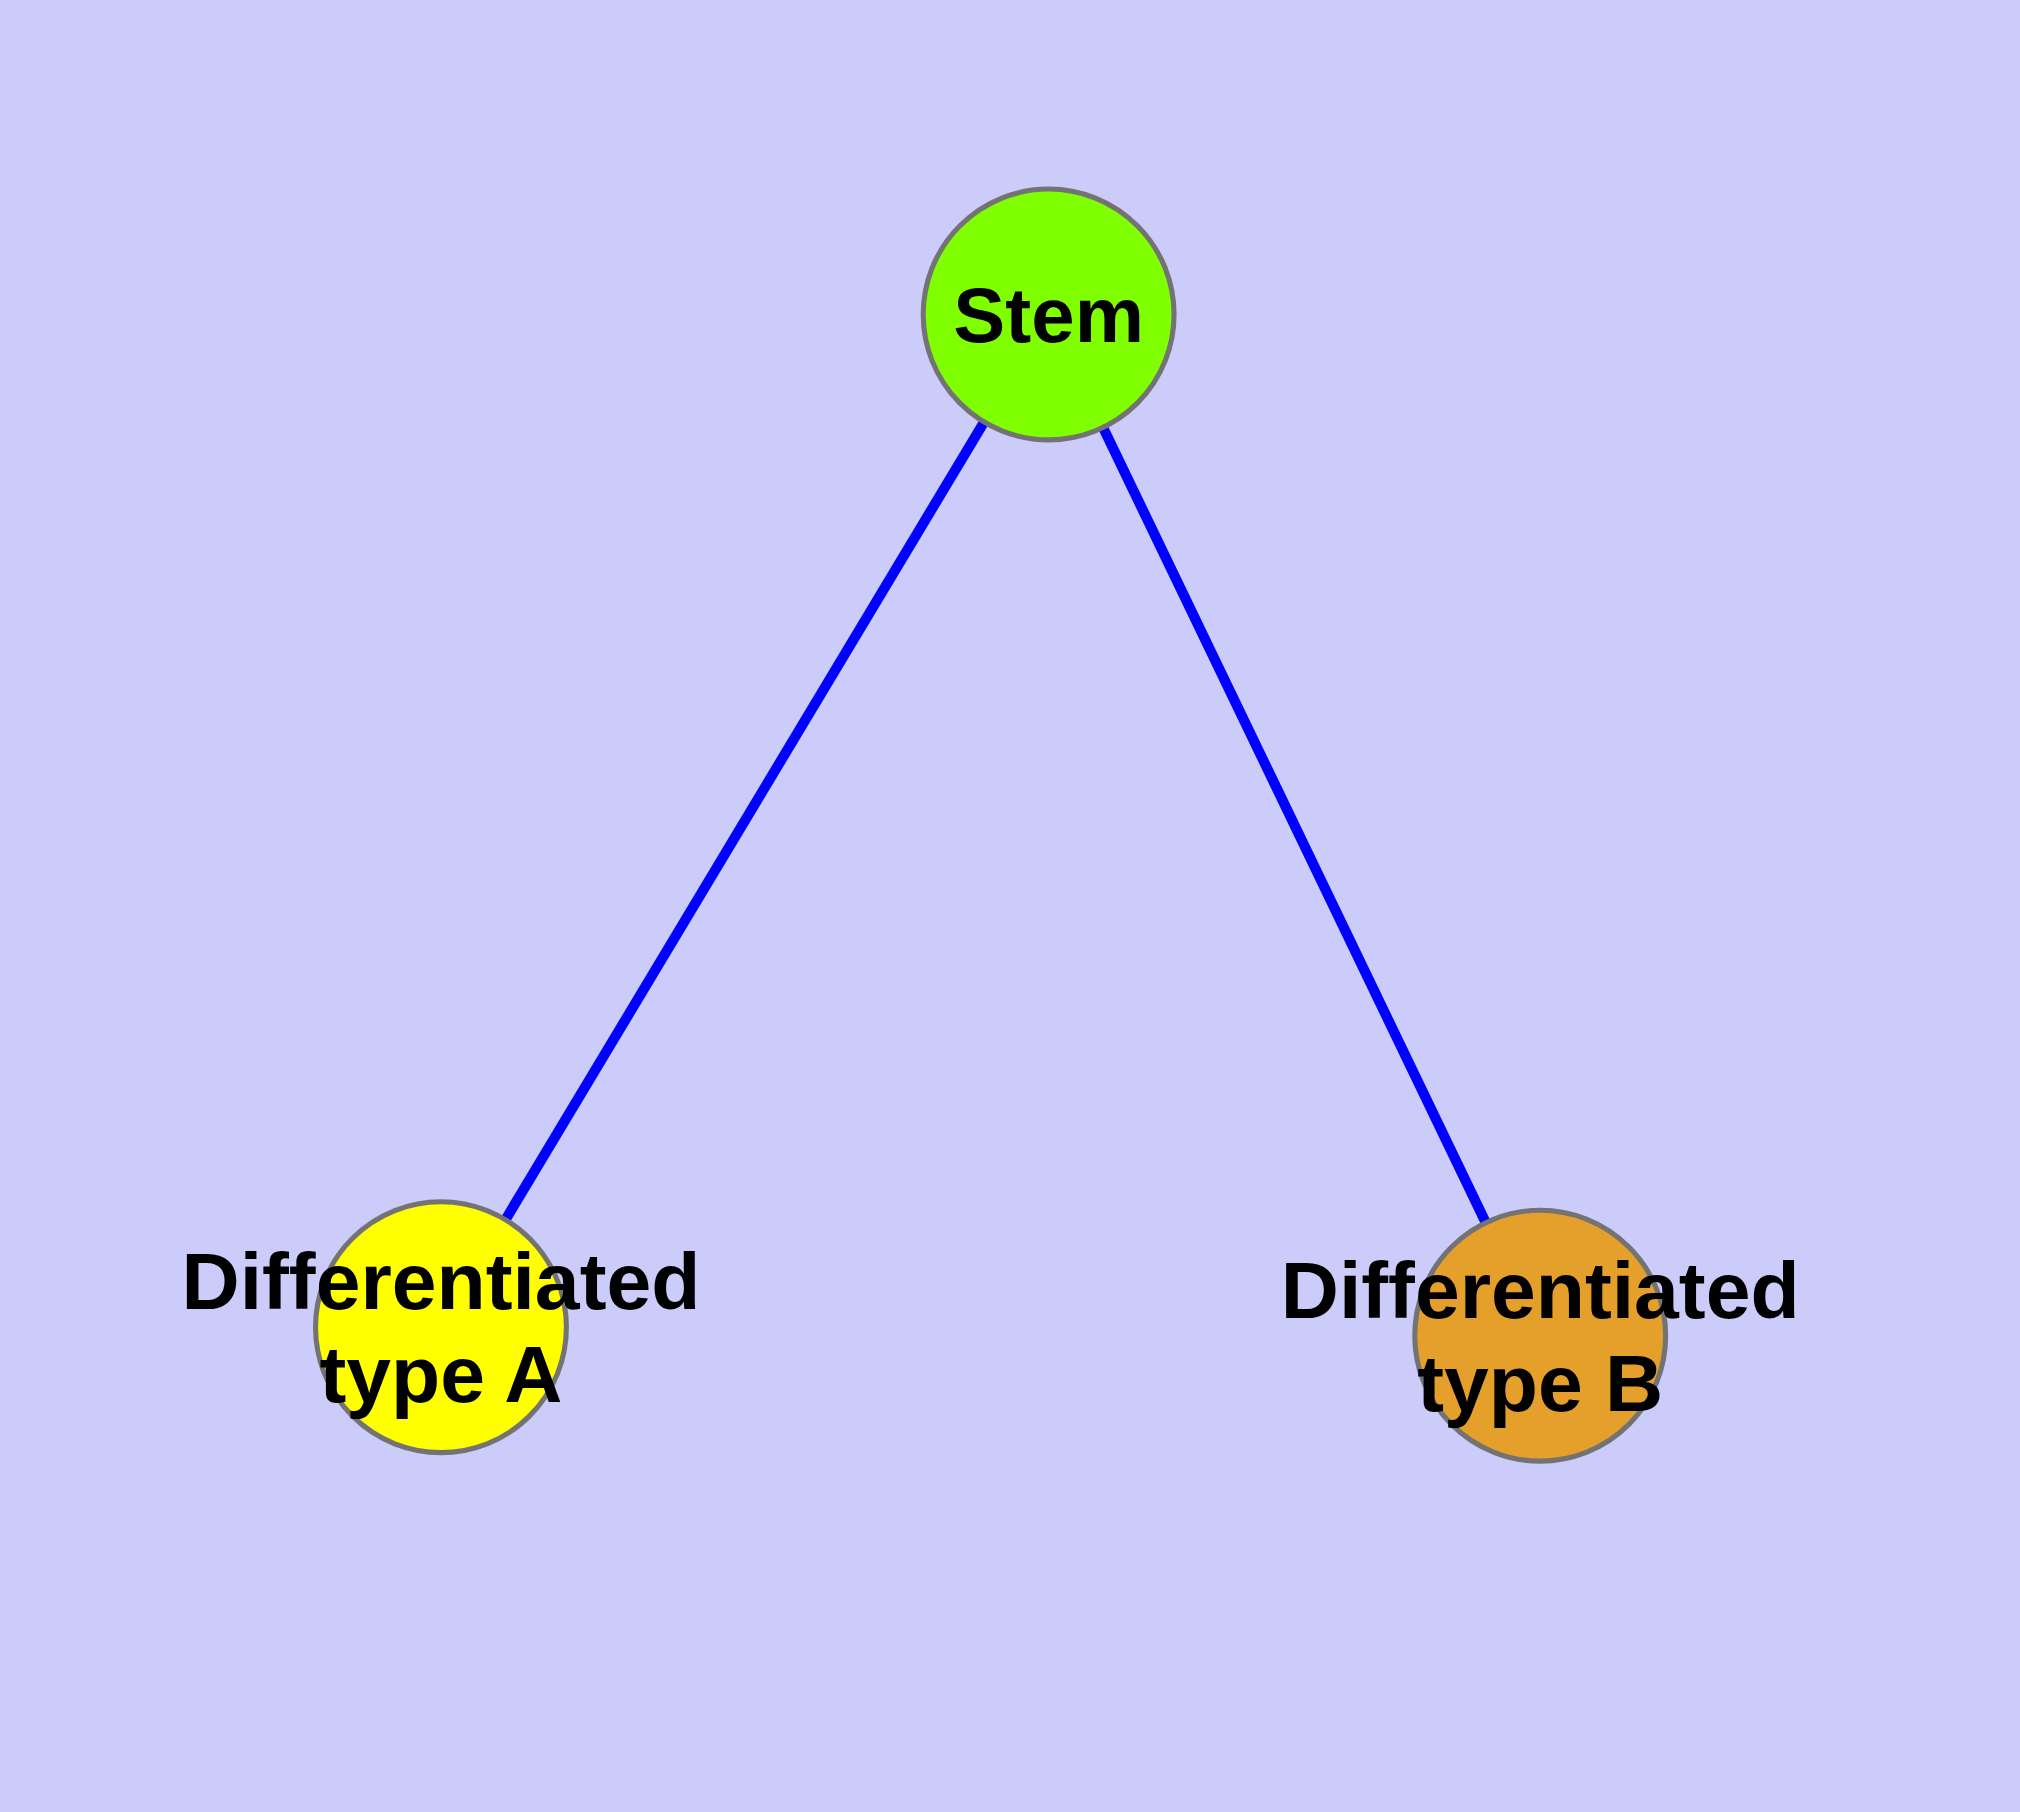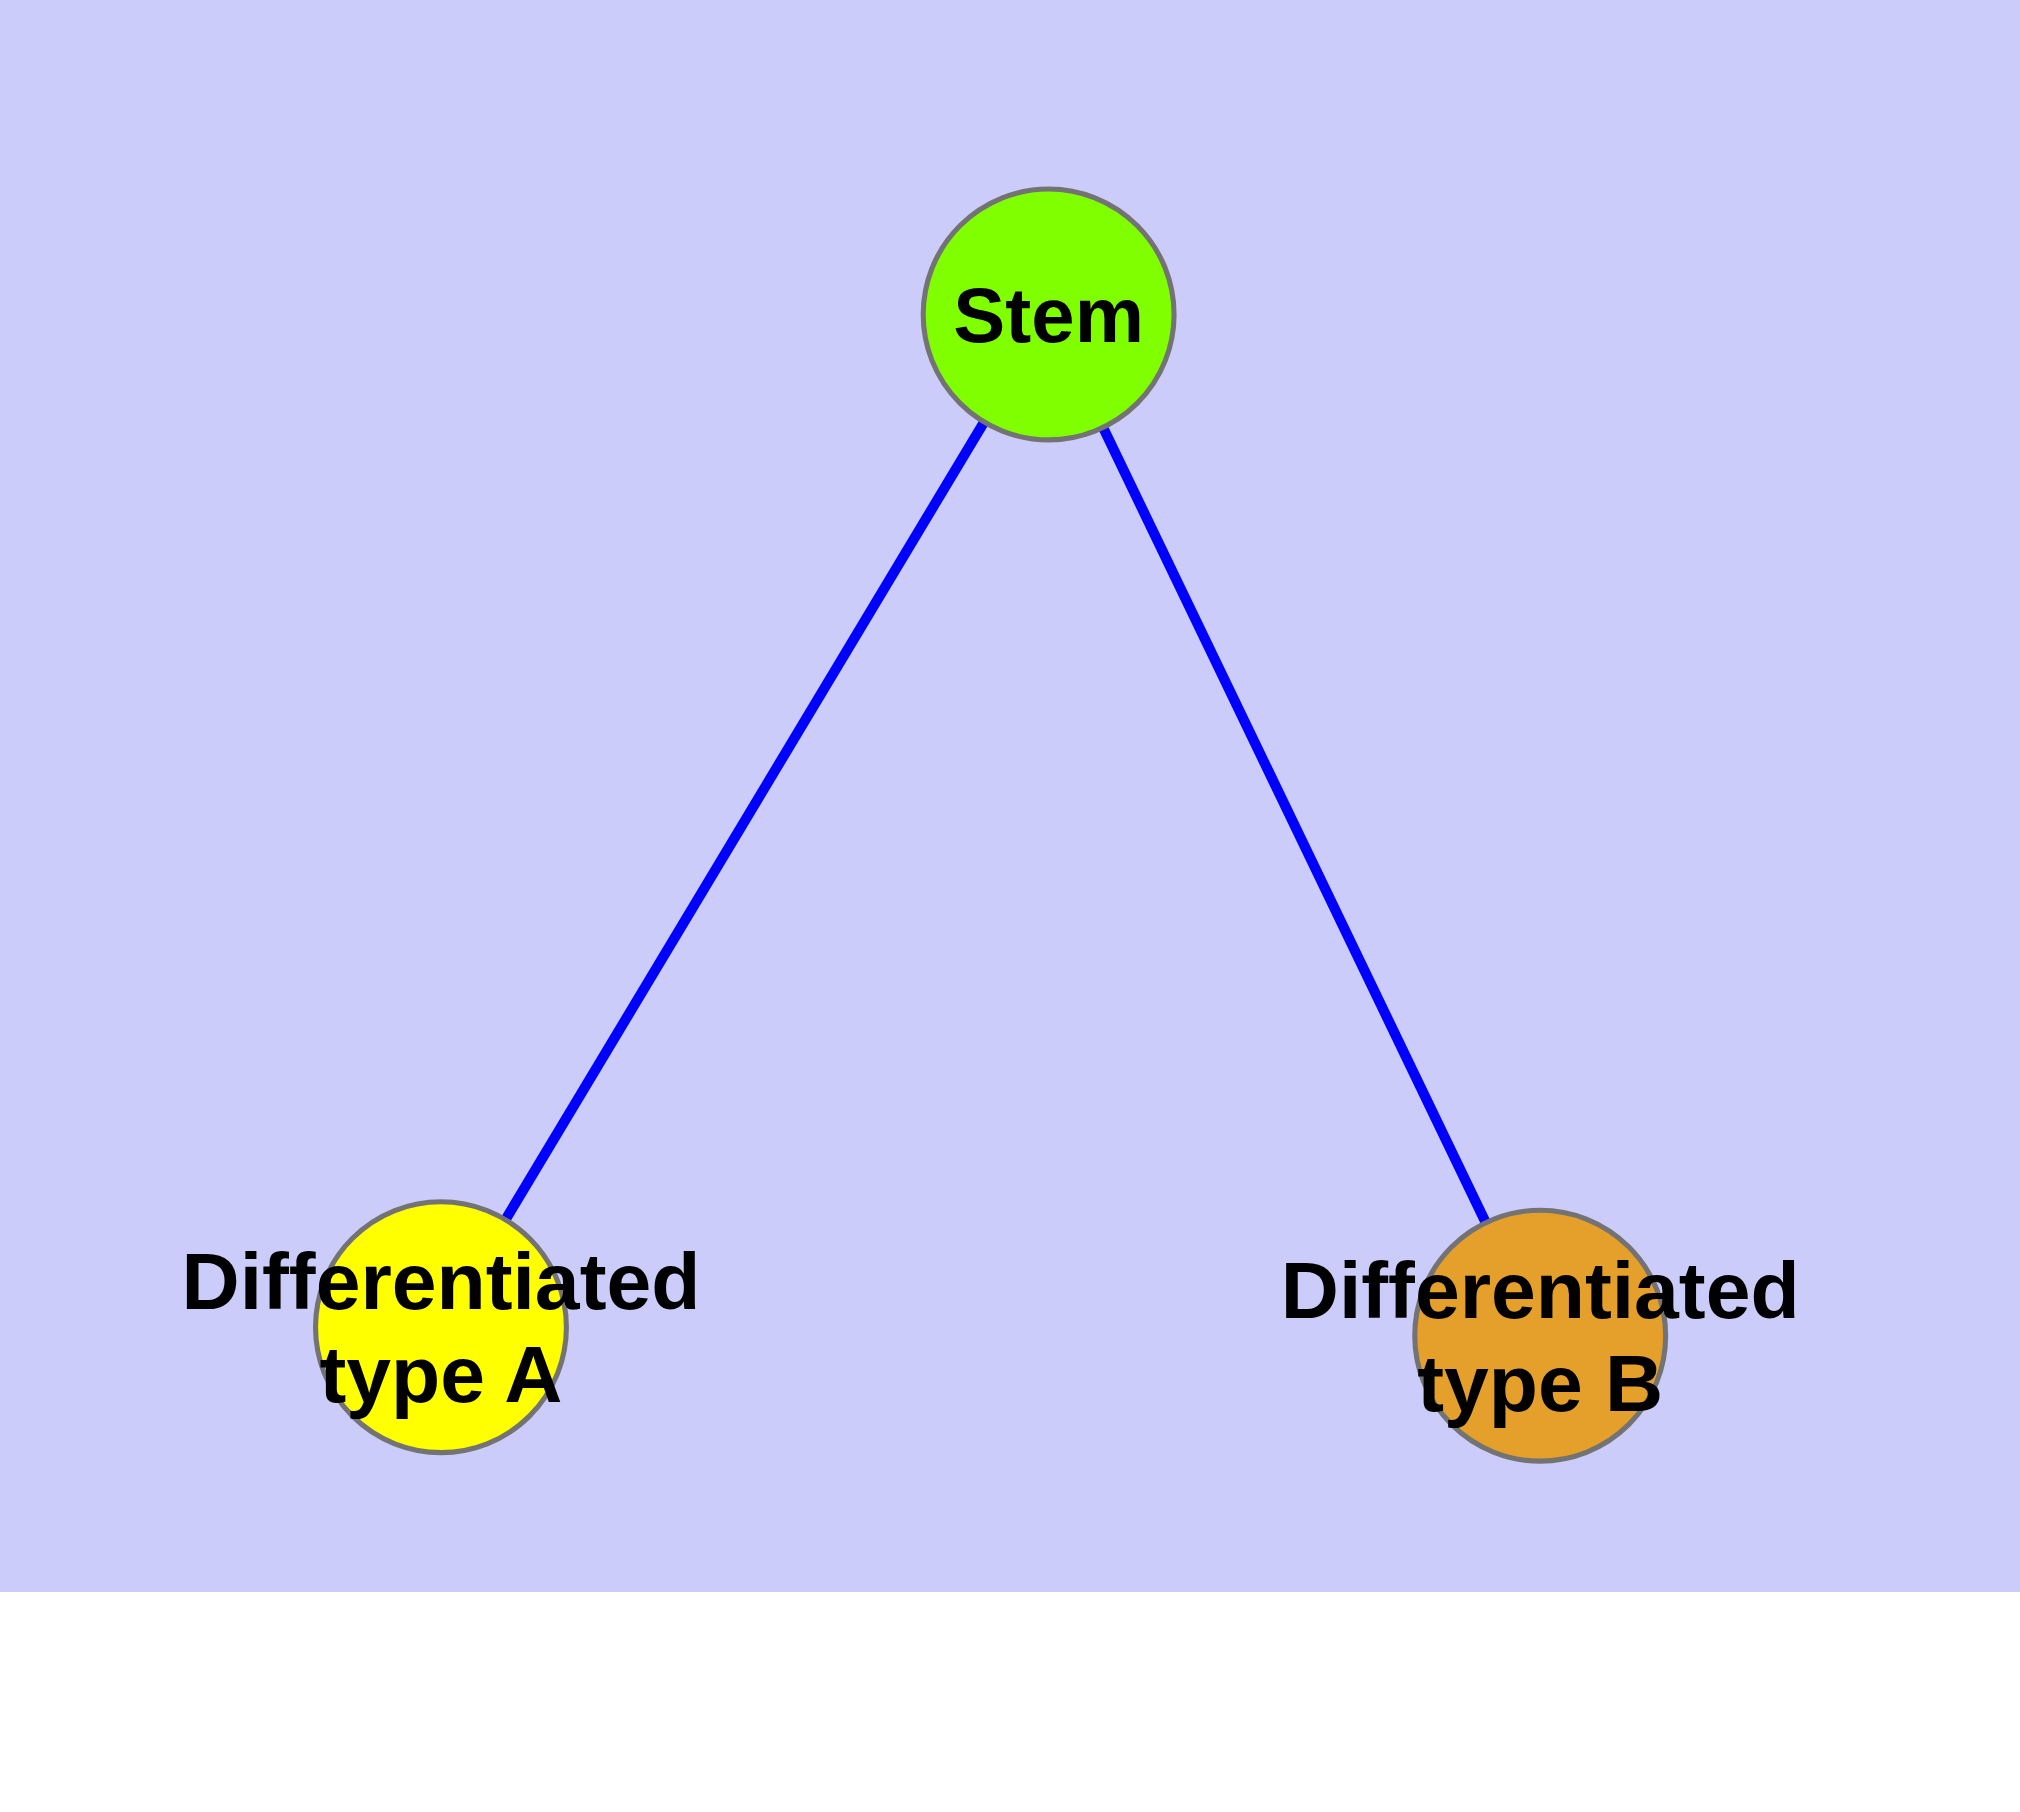--- a/index.html
+++ b/index.html
@@ -26,21 +26,21 @@
     font-weight: bold;
     fill: #000000;
     text-anchor: middle;
     dominant-baseline: alphabetic;
     paint-order: normal;
   }
 </style>
 </head>
 <body>
 
-<div id="canvas" style="width: 2021px; height: 1592px; background: rgb(204, 204, 250);">
+<div id="canvas" style="width: 2021px; height: 1812px; background: rgb(204, 204, 250);">
   <svg id="graph-svg" viewBox="0 0 2384 2138" xmlns="http://www.w3.org/2000/svg" style="width: 2021px; height: 1812px;">
 
     <rect id="bg-rect" x="0" y="0" width="2384" height="2138" fill="#ccccfa"></rect>
 
     <g id="edges-layer">
       <line id="edge-stem-to-a" x1="1162.3981154630087" y1="495.33647422831893" x2="594.6018845369913" y2="1441.6635257716812" stroke="#0000ff" stroke-width="12" stroke-linecap="butt"></line>
       <line id="edge-stem-to-b" x1="1299.8869641400124" y1="501.6530892908881" x2="1754.1130358599876" y2="1445.3469107091119" stroke="#0000ff" stroke-width="12" stroke-linecap="butt"></line>
     </g>
 
     <g id="nodes-layer">

